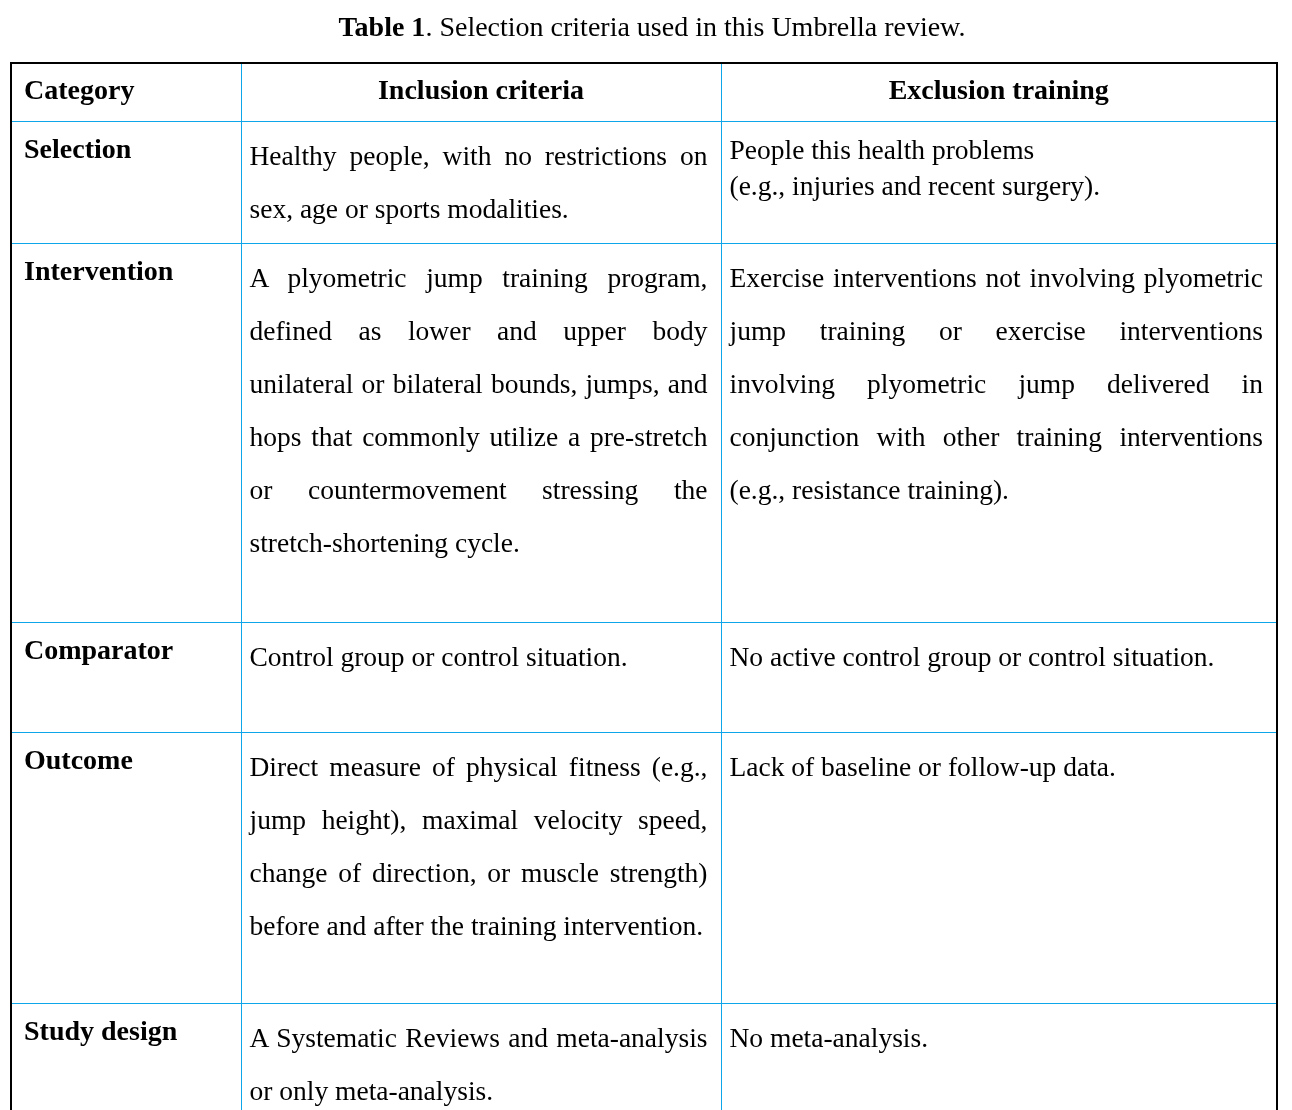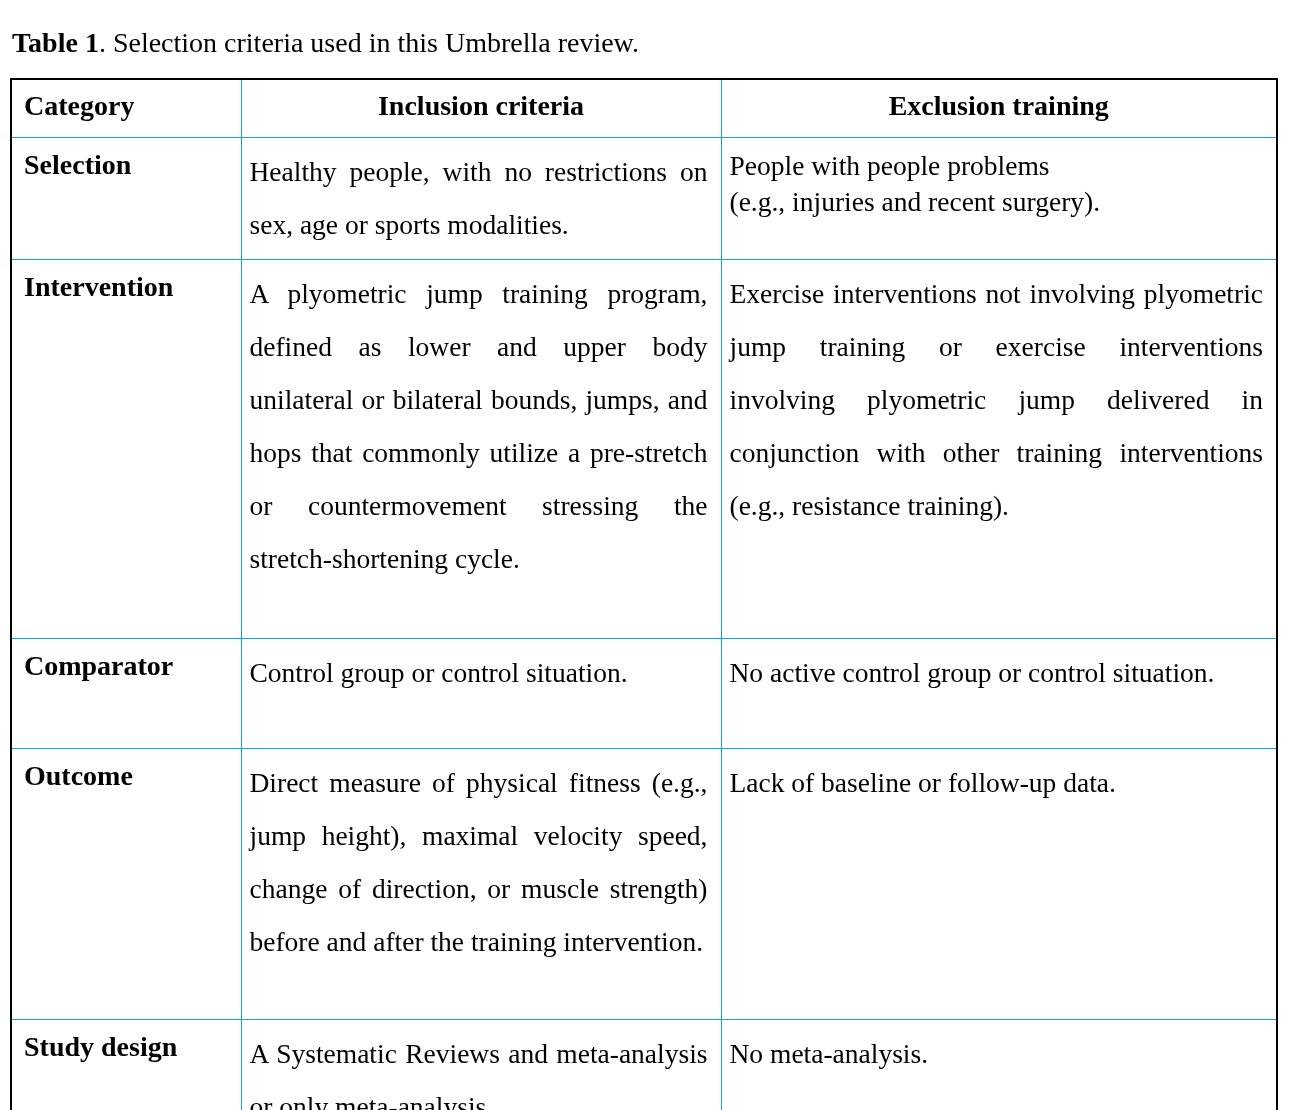--- a/index.html
+++ b/index.html
@@ -14,22 +14,23 @@
     width: 1292px;
     height: 1110px;
     box-sizing: border-box;
     padding: 10px 0 0 10px;
     background: #ffffff;
     overflow: hidden;
   }
   .caption {
     font-size: 28px;
     line-height: 1.2;
-    margin: 16px 0 0 2px;
+    margin: 0 0 0 2px;
     height: 52px;
+    text-align: center;
   }
   .caption .cap-label { font-weight: bold; }
   table.criteria {
     border-collapse: collapse;
     table-layout: fixed;
     width: 1266px;
     border: 2px solid #000;
   }
   th, td {
     border: 1px solid #0ea5e9;
@@ -88,21 +89,21 @@
       <tr class="hdr">
         <th class="cat-h">Category</th>
         <th>Inclusion criteria</th>
         <th>Exclusion training</th>
       </tr>
     </thead>
     <tbody>
       <tr class="r-pop">
         <td class="category">Selection</td>
         <td class="crit">Healthy people, with no restrictions on sex, age or sports modalities.</td>
-        <td class="crit single">People with people problems
+        <td class="crit single">People this health problems
 (e.g., injuries and recent surgery).</td>
       </tr>
       <tr class="r-int">
         <td class="category">Intervention</td>
         <td class="crit">A plyometric jump training program, defined as lower and upper body unilateral or bilateral bounds, jumps, and hops that commonly utilize a pre-stretch or countermovement stressing the stretch-shortening cycle.</td>
         <td class="crit">Exercise interventions not involving plyometric jump training or exercise interventions involving plyometric jump delivered in conjunction with other training interventions (e.g., resistance training).</td>
       </tr>
       <tr class="r-com">
         <td class="category">Comparator</td>
         <td class="crit">Control group or control situation.</td>

